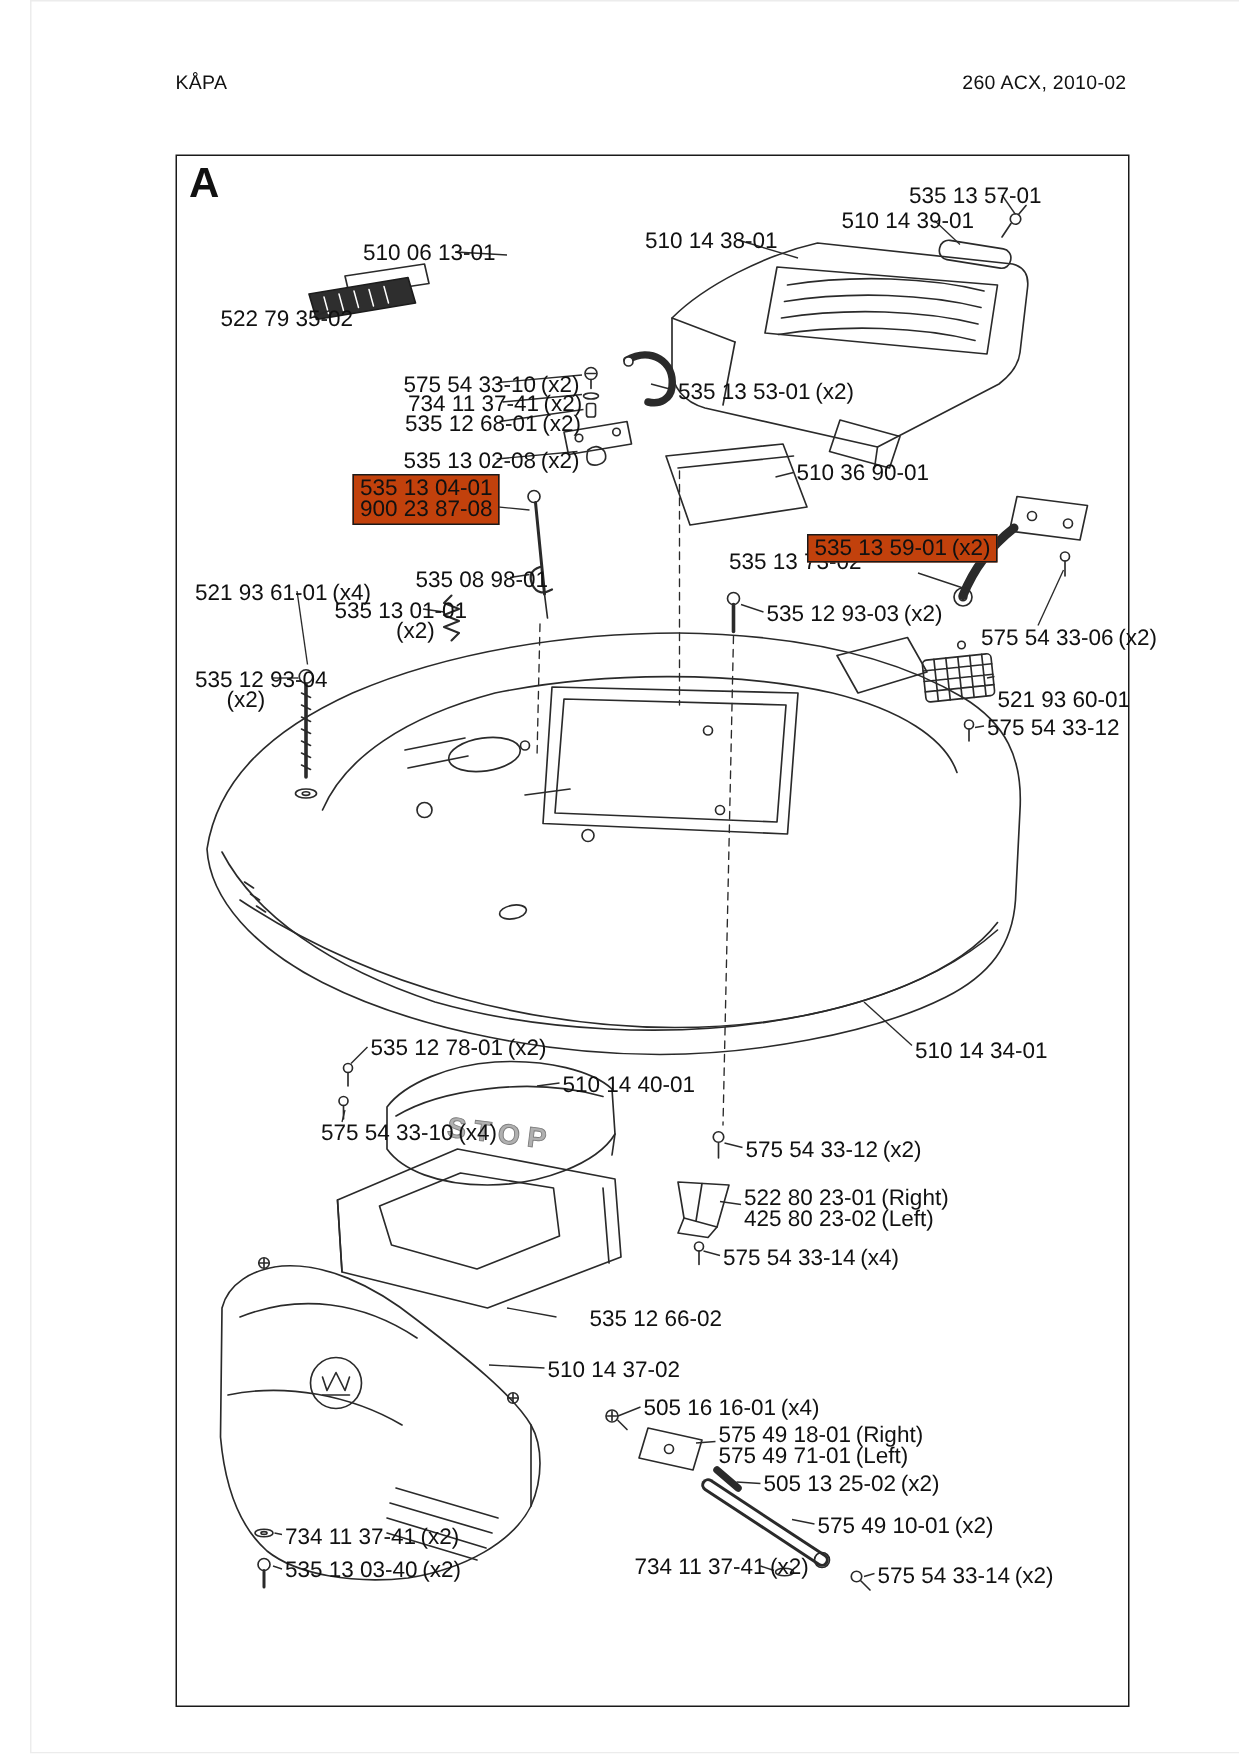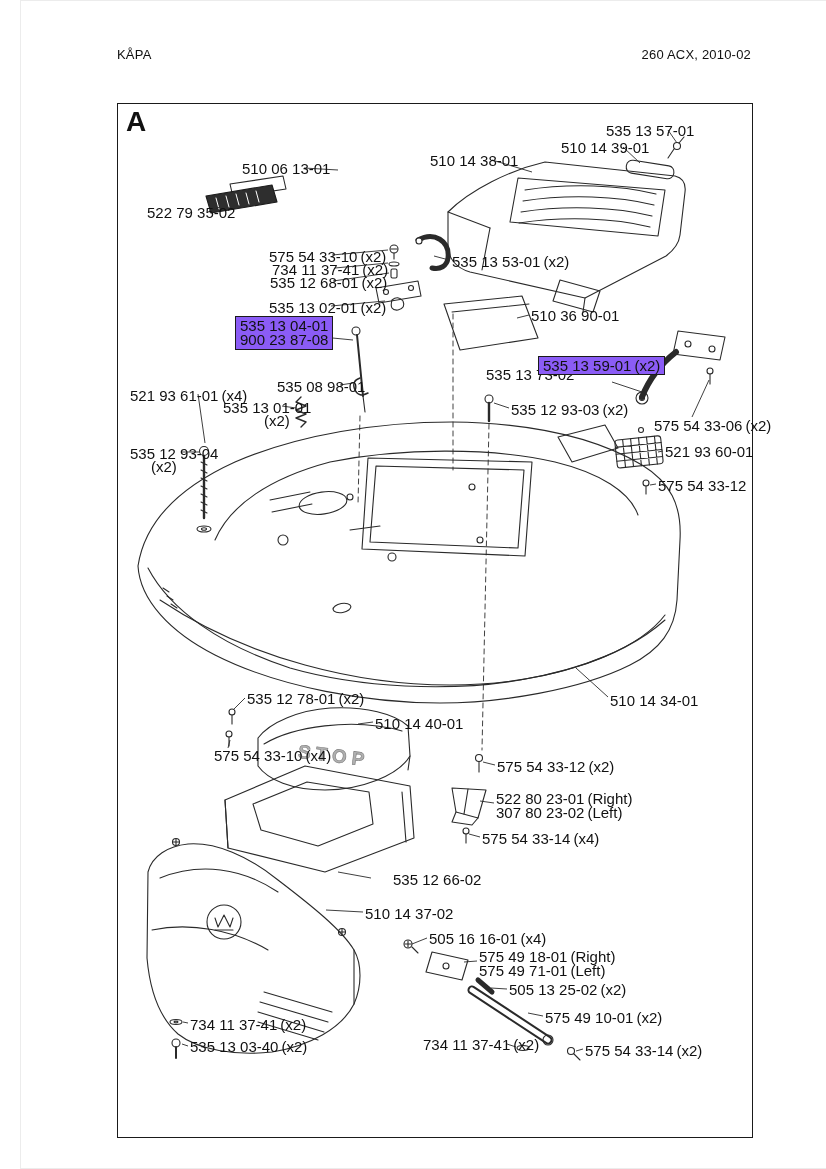--- a/index.html
+++ b/index.html
@@ -7,21 +7,21 @@
         font-family:"Liberation Sans",sans-serif;color:#111;box-shadow:inset 0 0 0 1px #ececec;margin-left:20px;}
   .hdr{position:absolute;top:47px;font-size:13px;letter-spacing:.2px;}
   .hdr-left{left:97px;}
   .hdr-right{left:97px;width:634px;text-align:right;}
   .frame{position:absolute;left:97px;top:103px;width:634px;height:1033px;border:1.5px solid #1a1a1a;}
   .sect{position:absolute;left:106px;top:106px;font-size:28px;font-weight:bold;}
   svg.art{position:absolute;left:0;top:0;width:826px;height:1169px;pointer-events:none;}
   svg text{font-family:"Liberation Sans",sans-serif;}
   .lbl{position:absolute;font-size:15px;line-height:13px;white-space:nowrap;}
   .lbl b{font-weight:400;margin-left:3px;}
-  .lbl.box{border:1px solid #1a1a1a;background:#8b5cf6;padding:2px 4px;}
+  .lbl.box{border:1px solid #1a1a1a;background:#c2410c;padding:2px 4px;}
   .lbl.box div{line-height:14px;}
 </style>
 </head>
 <body>
 
 <div class="page">
 
   <div class="hdr hdr-left">KÅPA</div>
   <div class="hdr hdr-right">260 ACX, 2010-02</div>
 
@@ -256,53 +256,53 @@
 
   <div class="lbl" style="left:586px;top:124px"><span>535 13 57-01</span><b class="q"></b></div>
   <div class="lbl" style="left:541px;top:141px"><span>510 14 39-01</span><b class="q"></b></div>
   <div class="lbl" style="left:410px;top:154px"><span>510 14 38-01</span><b class="q"></b></div>
   <div class="lbl" style="left:222px;top:162px"><span>510 06 13-01</span><b class="q"></b></div>
   <div class="lbl" style="left:127px;top:206px"><span>522 79 35-02</span><b class="q"></b></div>
   <div class="lbl" style="left:249px;top:250px"><span>575 54 33-10</span><b class="q">(x2)</b></div>
   <div class="lbl" style="left:252px;top:263px"><span>734 11 37-41</span><b class="q">(x2)</b></div>
   <div class="lbl" style="left:250px;top:276px"><span>535 12 68-01</span><b class="q">(x2)</b></div>
   <div class="lbl" style="left:432px;top:255px"><span>535 13 53-01</span><b class="q">(x2)</b></div>
-  <div class="lbl" style="left:249px;top:301px"><span>535 13 02-01</span><b class="q">(x2)</b></div>
+  <div class="lbl" style="left:249px;top:301px"><span>535 13 02-08</span><b class="q">(x2)</b></div>
 
   <div class="lbl box" style="left:215px;top:316px">
     <div>535 13 04-01</div>
     <div>900 23 87-08</div>
   </div>
 
   <div class="lbl" style="left:511px;top:309px"><span>510 36 90-01</span><b class="q"></b></div>
   <div class="lbl" style="left:466px;top:368px"><span>535 13 73-02</span><b class="q"></b></div>
 
   <div class="lbl box" style="left:518px;top:356px"><span>535 13 59-01</span><b class="q">(x2)</b></div>
 
   <div class="lbl" style="left:257px;top:380px"><span>535 08 98-01</span><b class="q"></b></div>
   <div class="lbl" style="left:110px;top:389px"><span>521 93 61-01</span><b class="q">(x4)</b></div>
 
   <div class="lbl" style="left:203px;top:401px"><span>535 13 01-01</span></div>
   <div class="lbl" style="left:241px;top:414px"><b class="q">(x2)</b></div>
 
   <div class="lbl" style="left:491px;top:403px"><span>535 12 93-03</span><b class="q">(x2)</b></div>
   <div class="lbl" style="left:634px;top:419px"><span>575 54 33-06</span><b class="q">(x2)</b></div>
-  <div class="lbl" style="left:645px;top:445px"><span>521 93 60-01</span><b class="q"></b></div>
+  <div class="lbl" style="left:645px;top:460px"><span>521 93 60-01</span><b class="q"></b></div>
   <div class="lbl" style="left:638px;top:479px"><span>575 54 33-12</span><b class="q"></b></div>
 
   <div class="lbl" style="left:110px;top:447px"><span>535 12 93-04</span></div>
   <div class="lbl" style="left:128px;top:460px"><b class="q">(x2)</b></div>
 
   <div class="lbl" style="left:590px;top:694px"><span>510 14 34-01</span><b class="q"></b></div>
   <div class="lbl" style="left:227px;top:692px"><span>535 12 78-01</span><b class="q">(x2)</b></div>
   <div class="lbl" style="left:355px;top:717px"><span>510 14 40-01</span><b class="q"></b></div>
   <div class="lbl" style="left:194px;top:749px"><span>575 54 33-10</span><b class="q">(x4)</b></div>
   <div class="lbl" style="left:477px;top:760px"><span>575 54 33-12</span><b class="q">(x2)</b></div>
   <div class="lbl" style="left:476px;top:792px"><span>522 80 23-01</span><b class="q">(Right)</b></div>
-  <div class="lbl" style="left:476px;top:806px"><span>307 80 23-02</span><b class="q">(Left)</b></div>
+  <div class="lbl" style="left:476px;top:806px"><span>425 80 23-02</span><b class="q">(Left)</b></div>
   <div class="lbl" style="left:462px;top:832px"><span>575 54 33-14</span><b class="q">(x4)</b></div>
   <div class="lbl" style="left:373px;top:873px"><span>535 12 66-02</span><b class="q"></b></div>
   <div class="lbl" style="left:345px;top:907px"><span>510 14 37-02</span><b class="q"></b></div>
   <div class="lbl" style="left:409px;top:932px"><span>505 16 16-01</span><b class="q">(x4)</b></div>
   <div class="lbl" style="left:459px;top:950px"><span>575 49 18-01</span><b class="q">(Right)</b></div>
   <div class="lbl" style="left:459px;top:964px"><span>575 49 71-01</span><b class="q">(Left)</b></div>
   <div class="lbl" style="left:489px;top:983px"><span>505 13 25-02</span><b class="q">(x2)</b></div>
   <div class="lbl" style="left:525px;top:1011px"><span>575 49 10-01</span><b class="q">(x2)</b></div>
   <div class="lbl" style="left:170px;top:1018px"><span>734 11 37-41</span><b class="q">(x2)</b></div>
   <div class="lbl" style="left:170px;top:1040px"><span>535 13 03-40</span><b class="q">(x2)</b></div>

